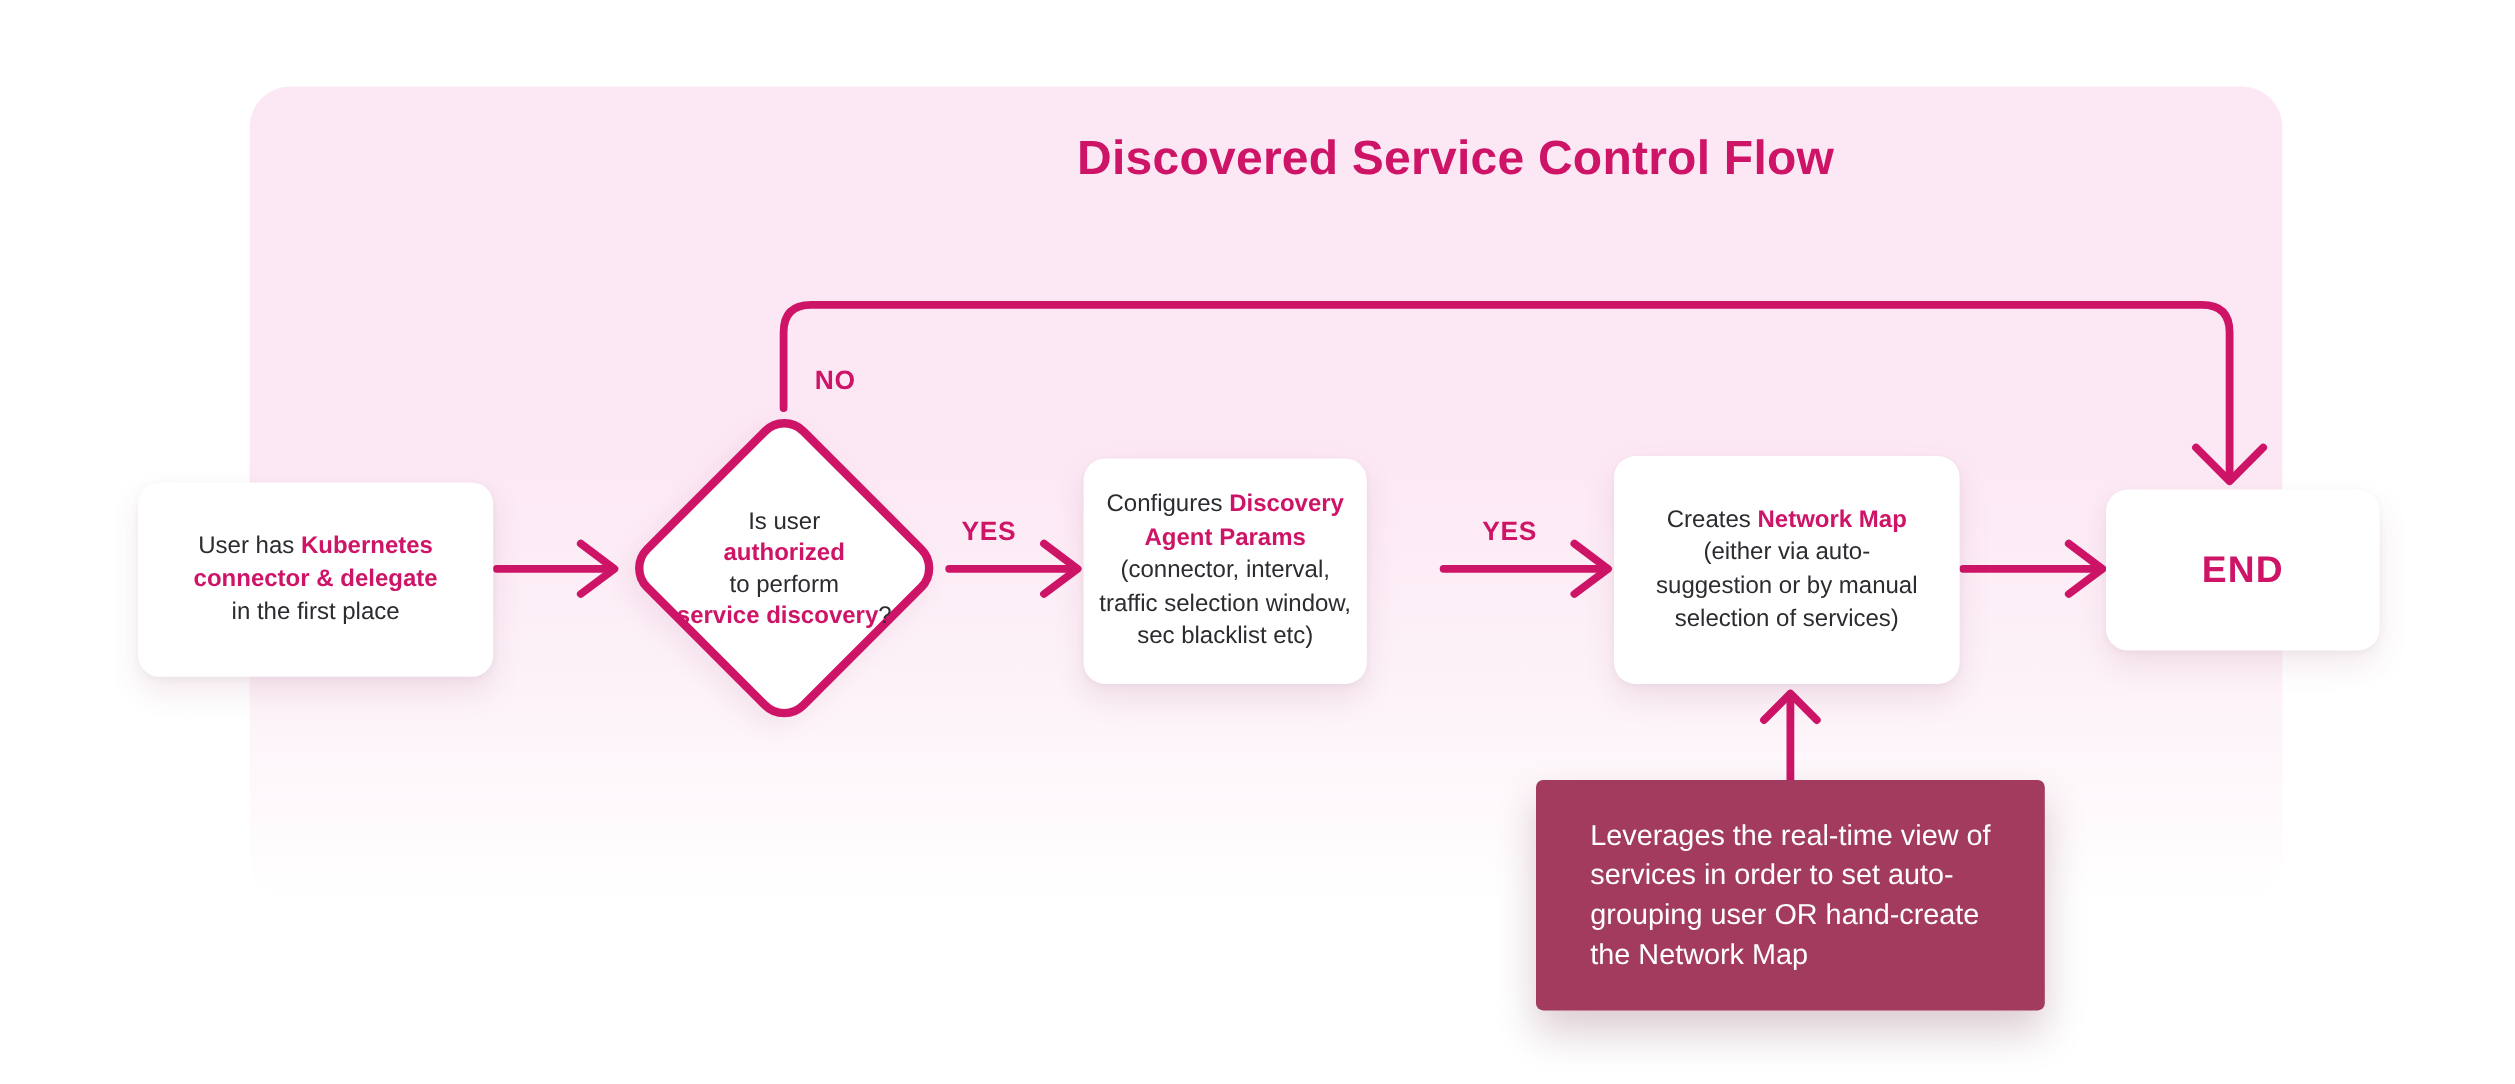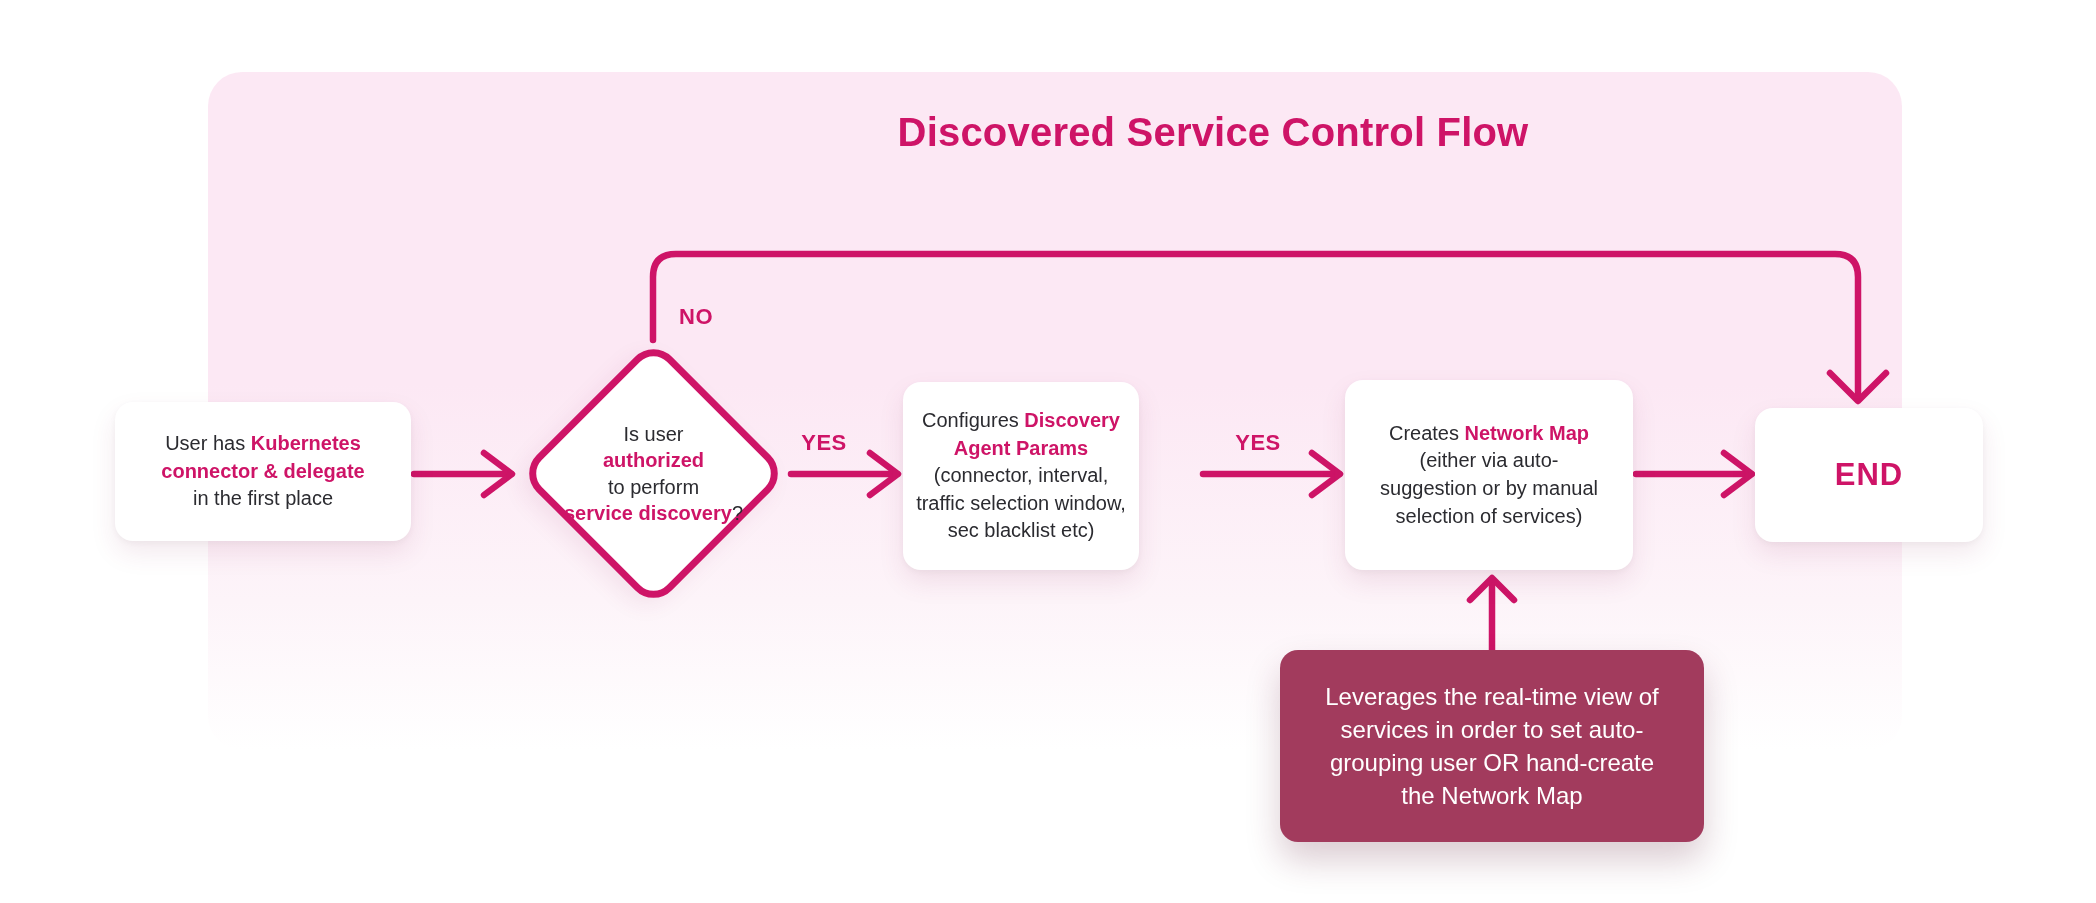--- a/index.html
+++ b/index.html
@@ -34,21 +34,21 @@
     background: #ffffff;
     border-radius: 18px;
     box-shadow: 0 12px 26px rgba(140, 40, 90, 0.10), 0 2px 6px rgba(0,0,0,0.04);
     display: flex; align-items: center; justify-content: center;
     text-align: center;
     color: var(--text);
     font-size: 20px; line-height: 1.38;
   }
   .node .accent, .diamond-text .accent { color: var(--accent); font-weight: 700; }
 
-  .node-start   { left: 115px; top: 402px; width: 296px; height: 139px; }
+  .node-start   { left: 115px; top: 402px; width: 296px; height: 162px; }
   .node-configure { left: 903px; top: 382px; width: 236px; height: 188px; }
   .node-create  { left: 1345px; top: 380px; width: 288px; height: 190px; }
   .node-end     { left: 1755px; top: 408px; width: 228px; height: 134px; }
   .end-label    { font-size: 31px; font-weight: 700; letter-spacing: 1px; color: var(--accent); }
 
   .diamond {
     position: absolute;
     left: 558px; top: 378px;
     width: 191px; height: 191px;
     background: #ffffff;
@@ -65,23 +65,22 @@
     text-align: center;
     color: var(--text);
     font-size: 20px; line-height: 1.32;
   }
 
   .note {
     position: absolute;
     left: 1280px; top: 650px;
     width: 424px; height: 192px;
     background: var(--note-bg);
-    border-radius: 18px;
+    border-radius: 6px;
     display: flex; align-items: center; justify-content: center;
-    text-align: center;
     color: var(--note-text);
     font-size: 24px; line-height: 1.38;
     box-shadow: 0 18px 34px rgba(90, 25, 50, 0.22);
   }
 
   .edge-label {
     position: absolute;
     color: var(--accent);
     font-size: 22px; font-weight: 700;
     letter-spacing: 0.5px;

